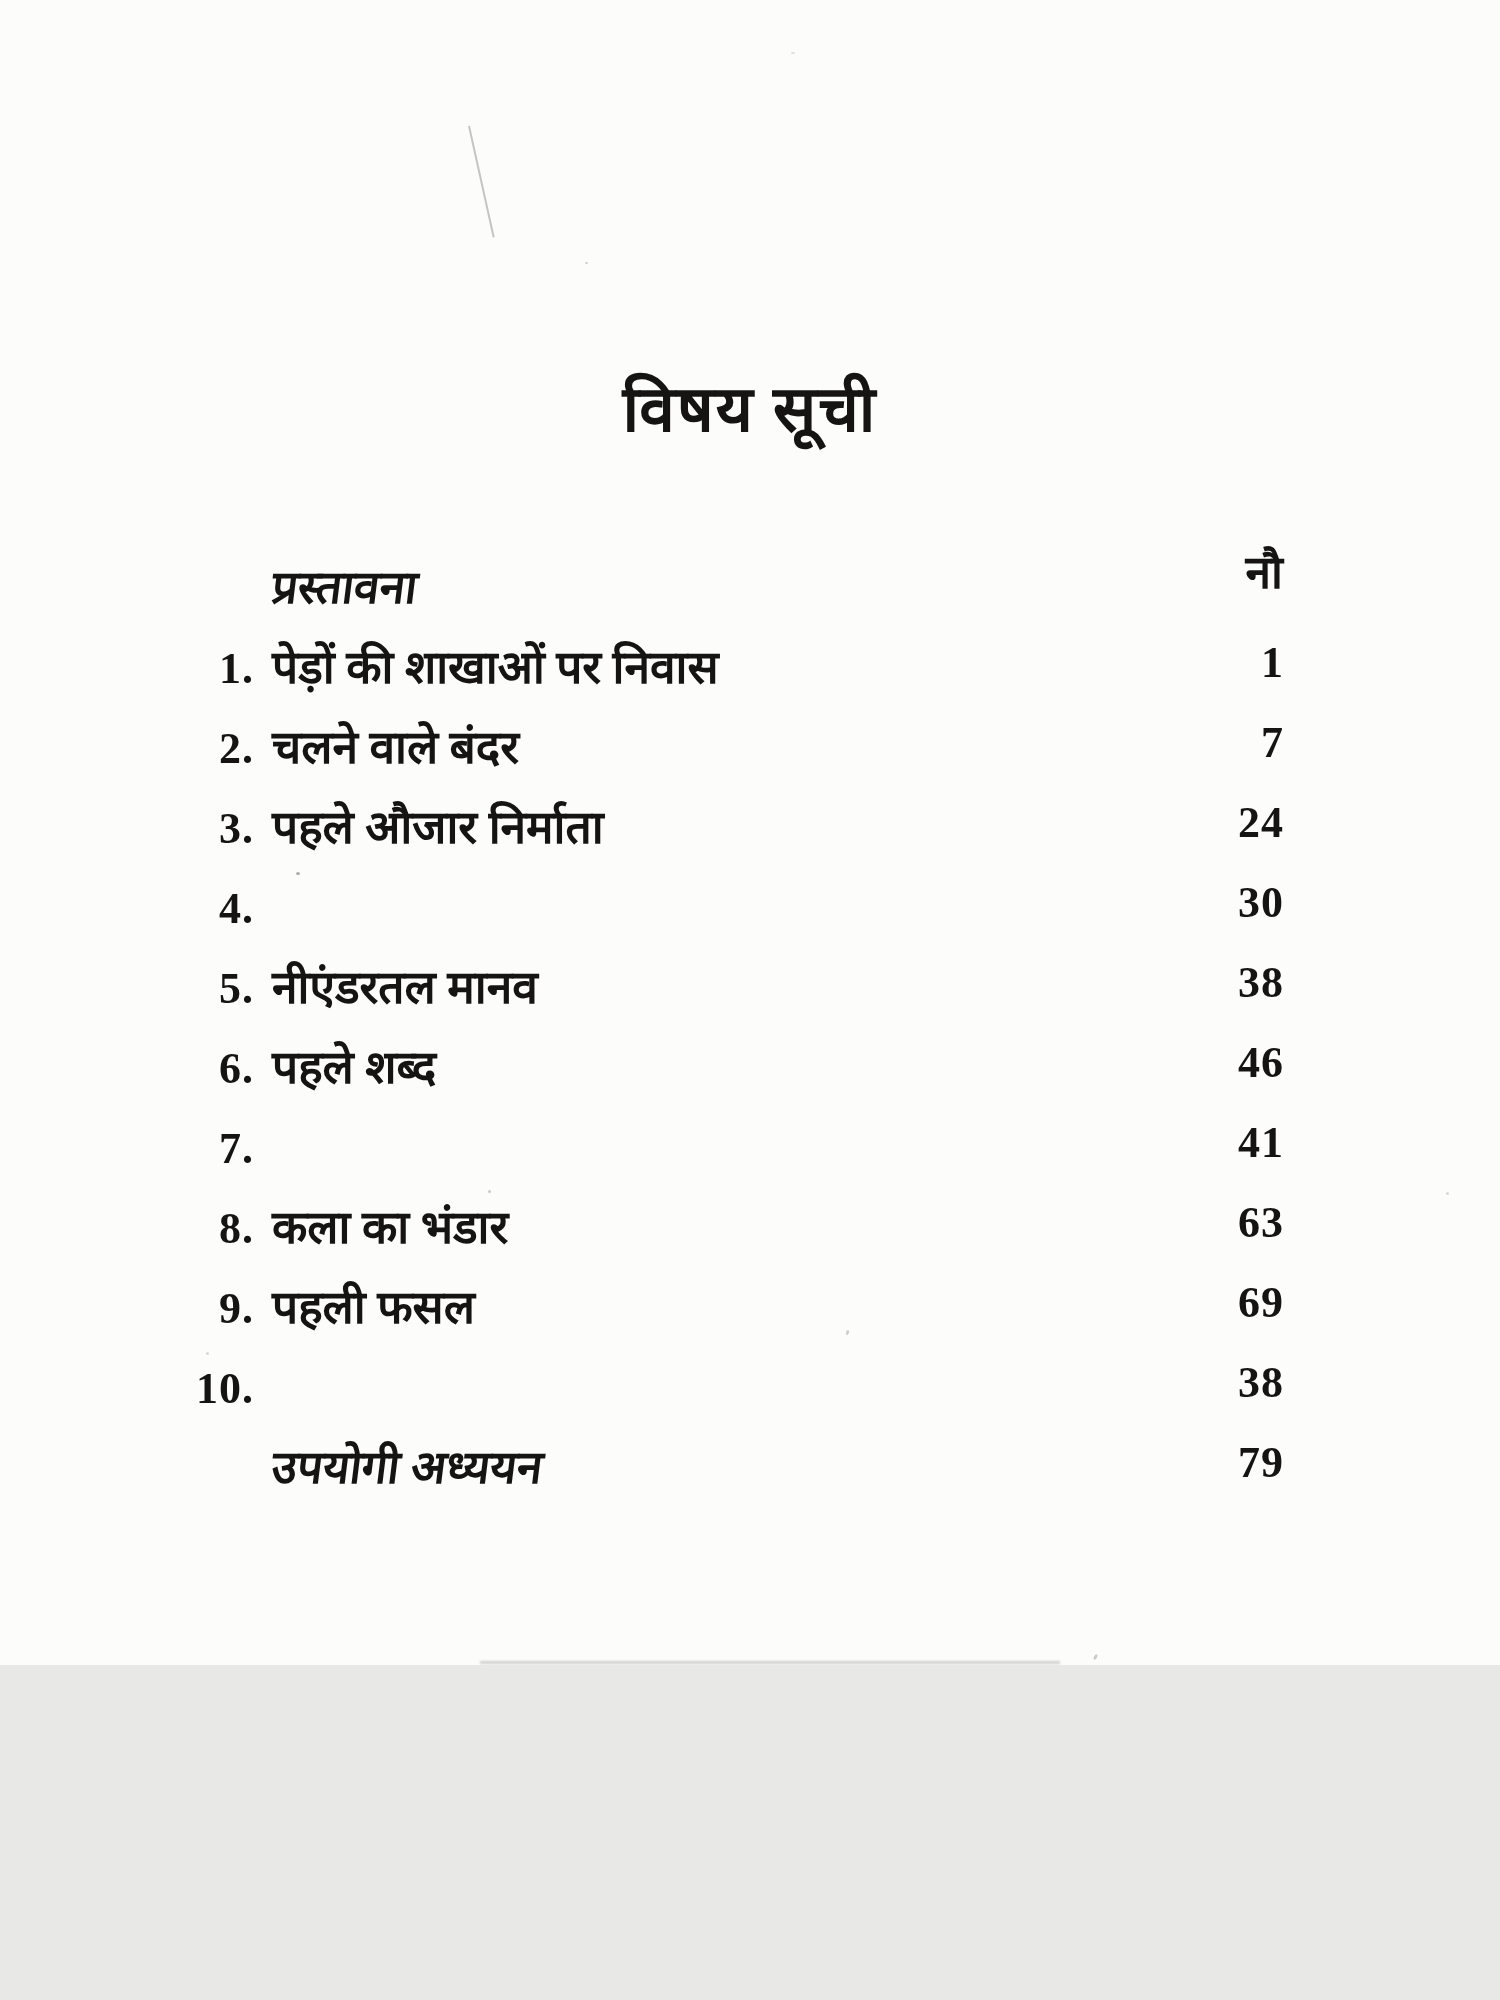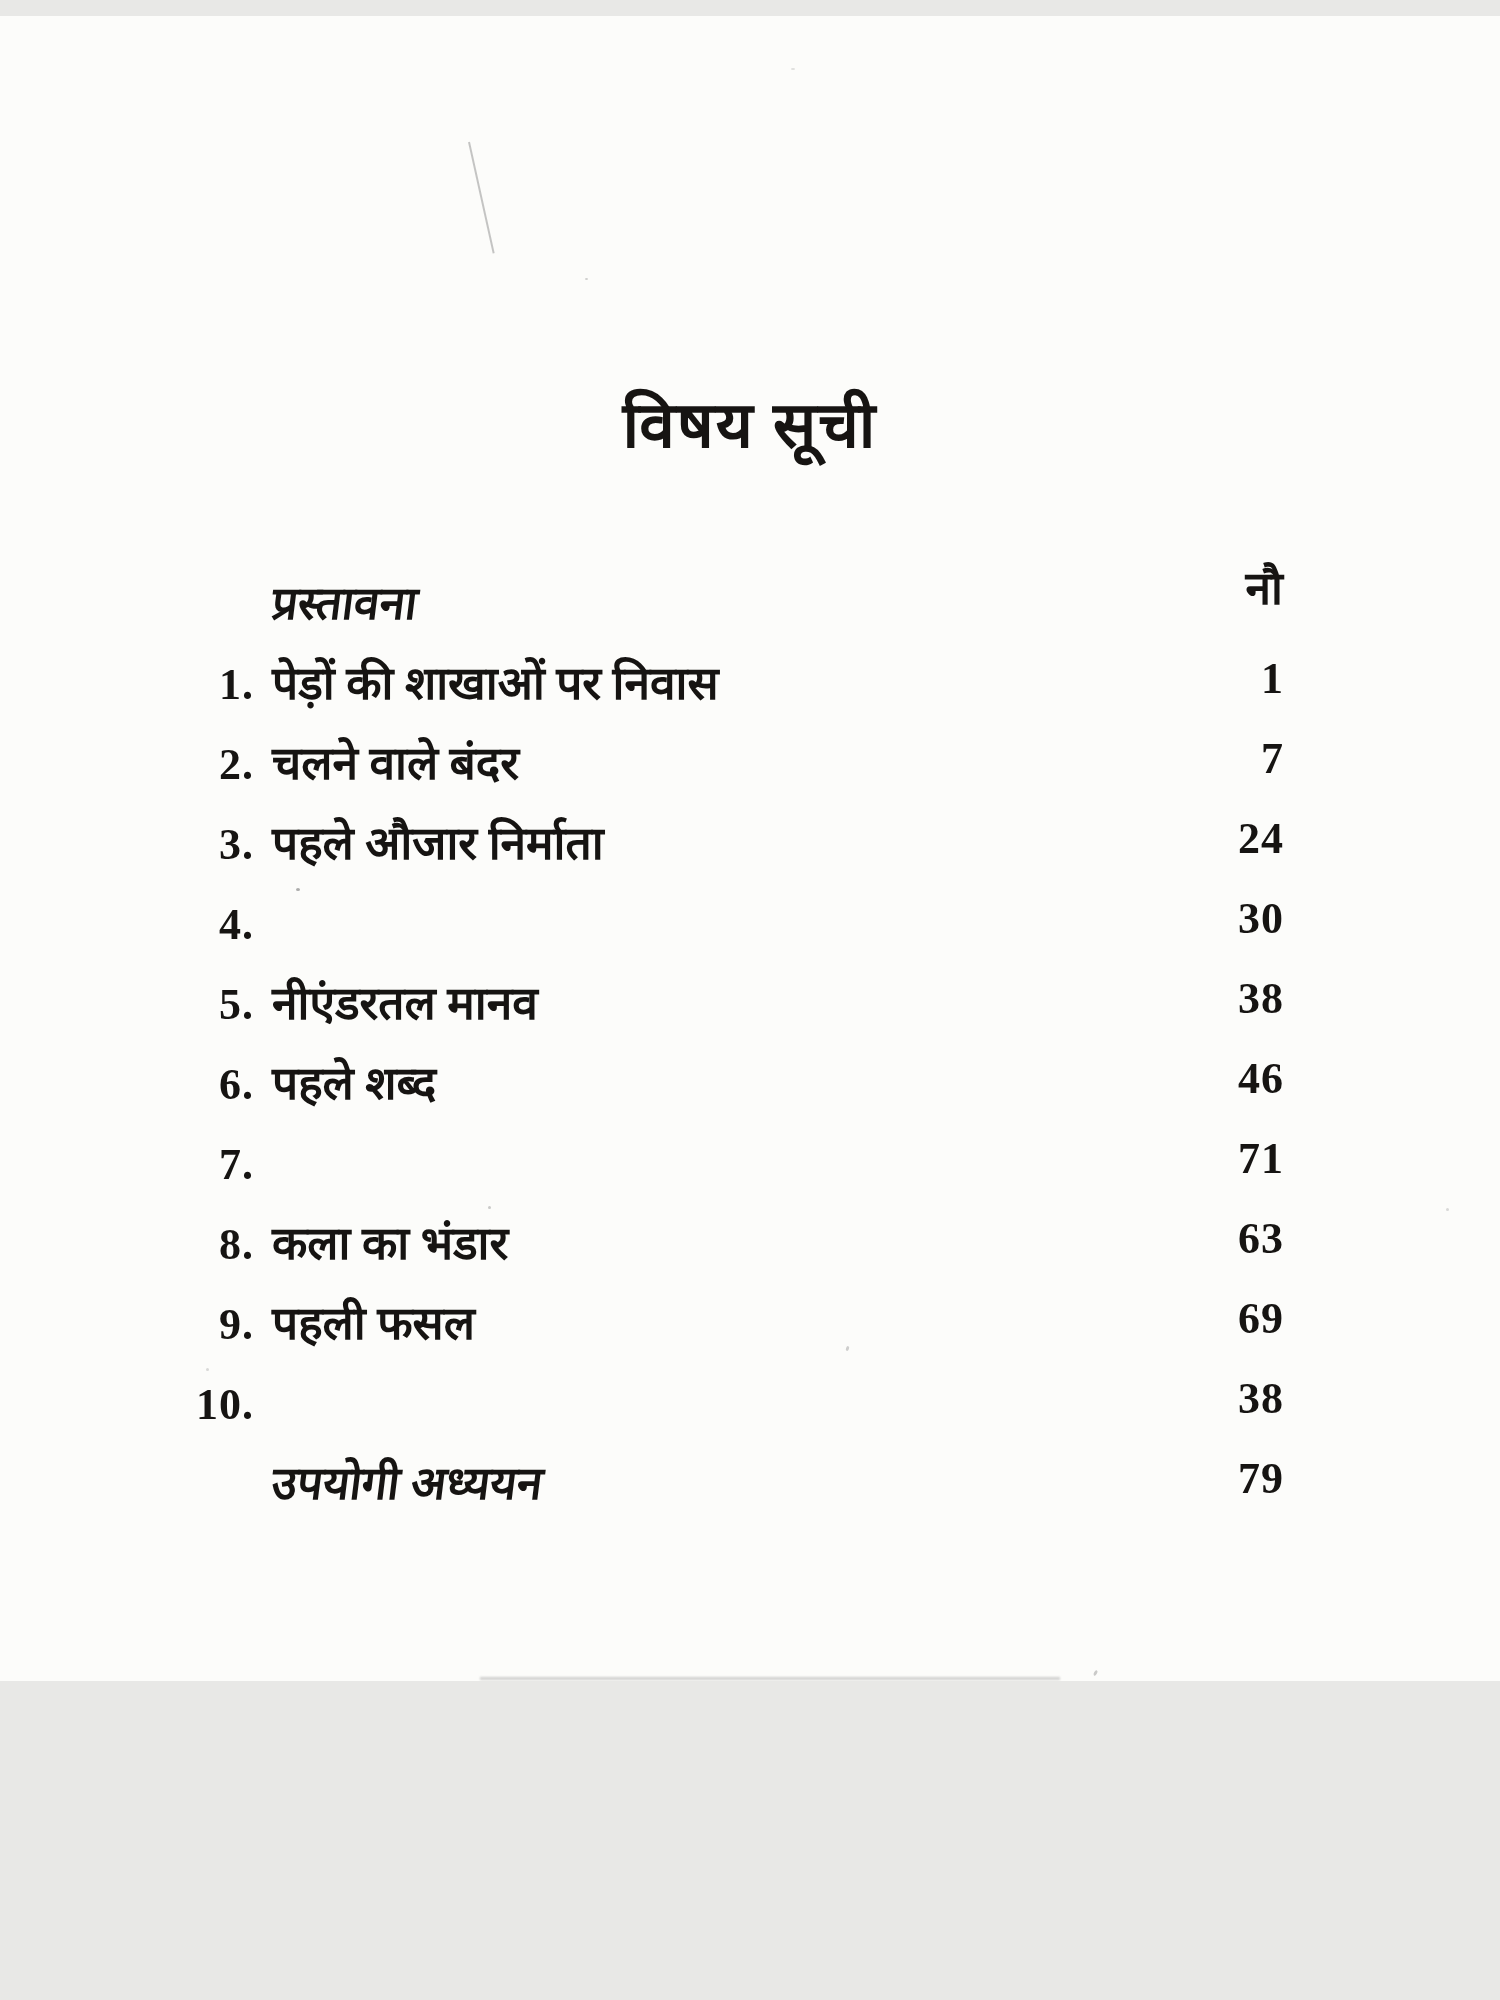--- a/index.html
+++ b/index.html
@@ -4,21 +4,21 @@
 <style>
   html, body {
     margin: 0;
     padding: 0;
     background: #e8e8e6;
   }
   .page {
     position: relative;
     width: 1500px;
     height: 1665px;
-    margin: 16px auto;
+    margin: 0 auto;
     background: #fcfcfa;
     overflow: hidden;
     color: #161412;
     font-family: "Liberation Serif", "DejaVu Serif", serif;
   }
 
   
   .doc-title {
     position: absolute;
     top: 330px;
@@ -155,21 +155,21 @@
     </div>
 
     <div class="toc-row">
       <span class="toc-num">6.</span>
       <span class="toc-label">पहले शब्द</span>
       <span class="toc-page">46</span>
     </div>
 
     <div class="toc-row">
       <span class="toc-num">7.</span>
-      <span class="toc-page">71</span>
+      <span class="toc-page">41</span>
     </div>
 
     <div class="toc-row">
       <span class="toc-num">8.</span>
       <span class="toc-label">कला का भंडार</span>
       <span class="toc-page">63</span>
     </div>
 
     <div class="toc-row">
       <span class="toc-num">9.</span>

